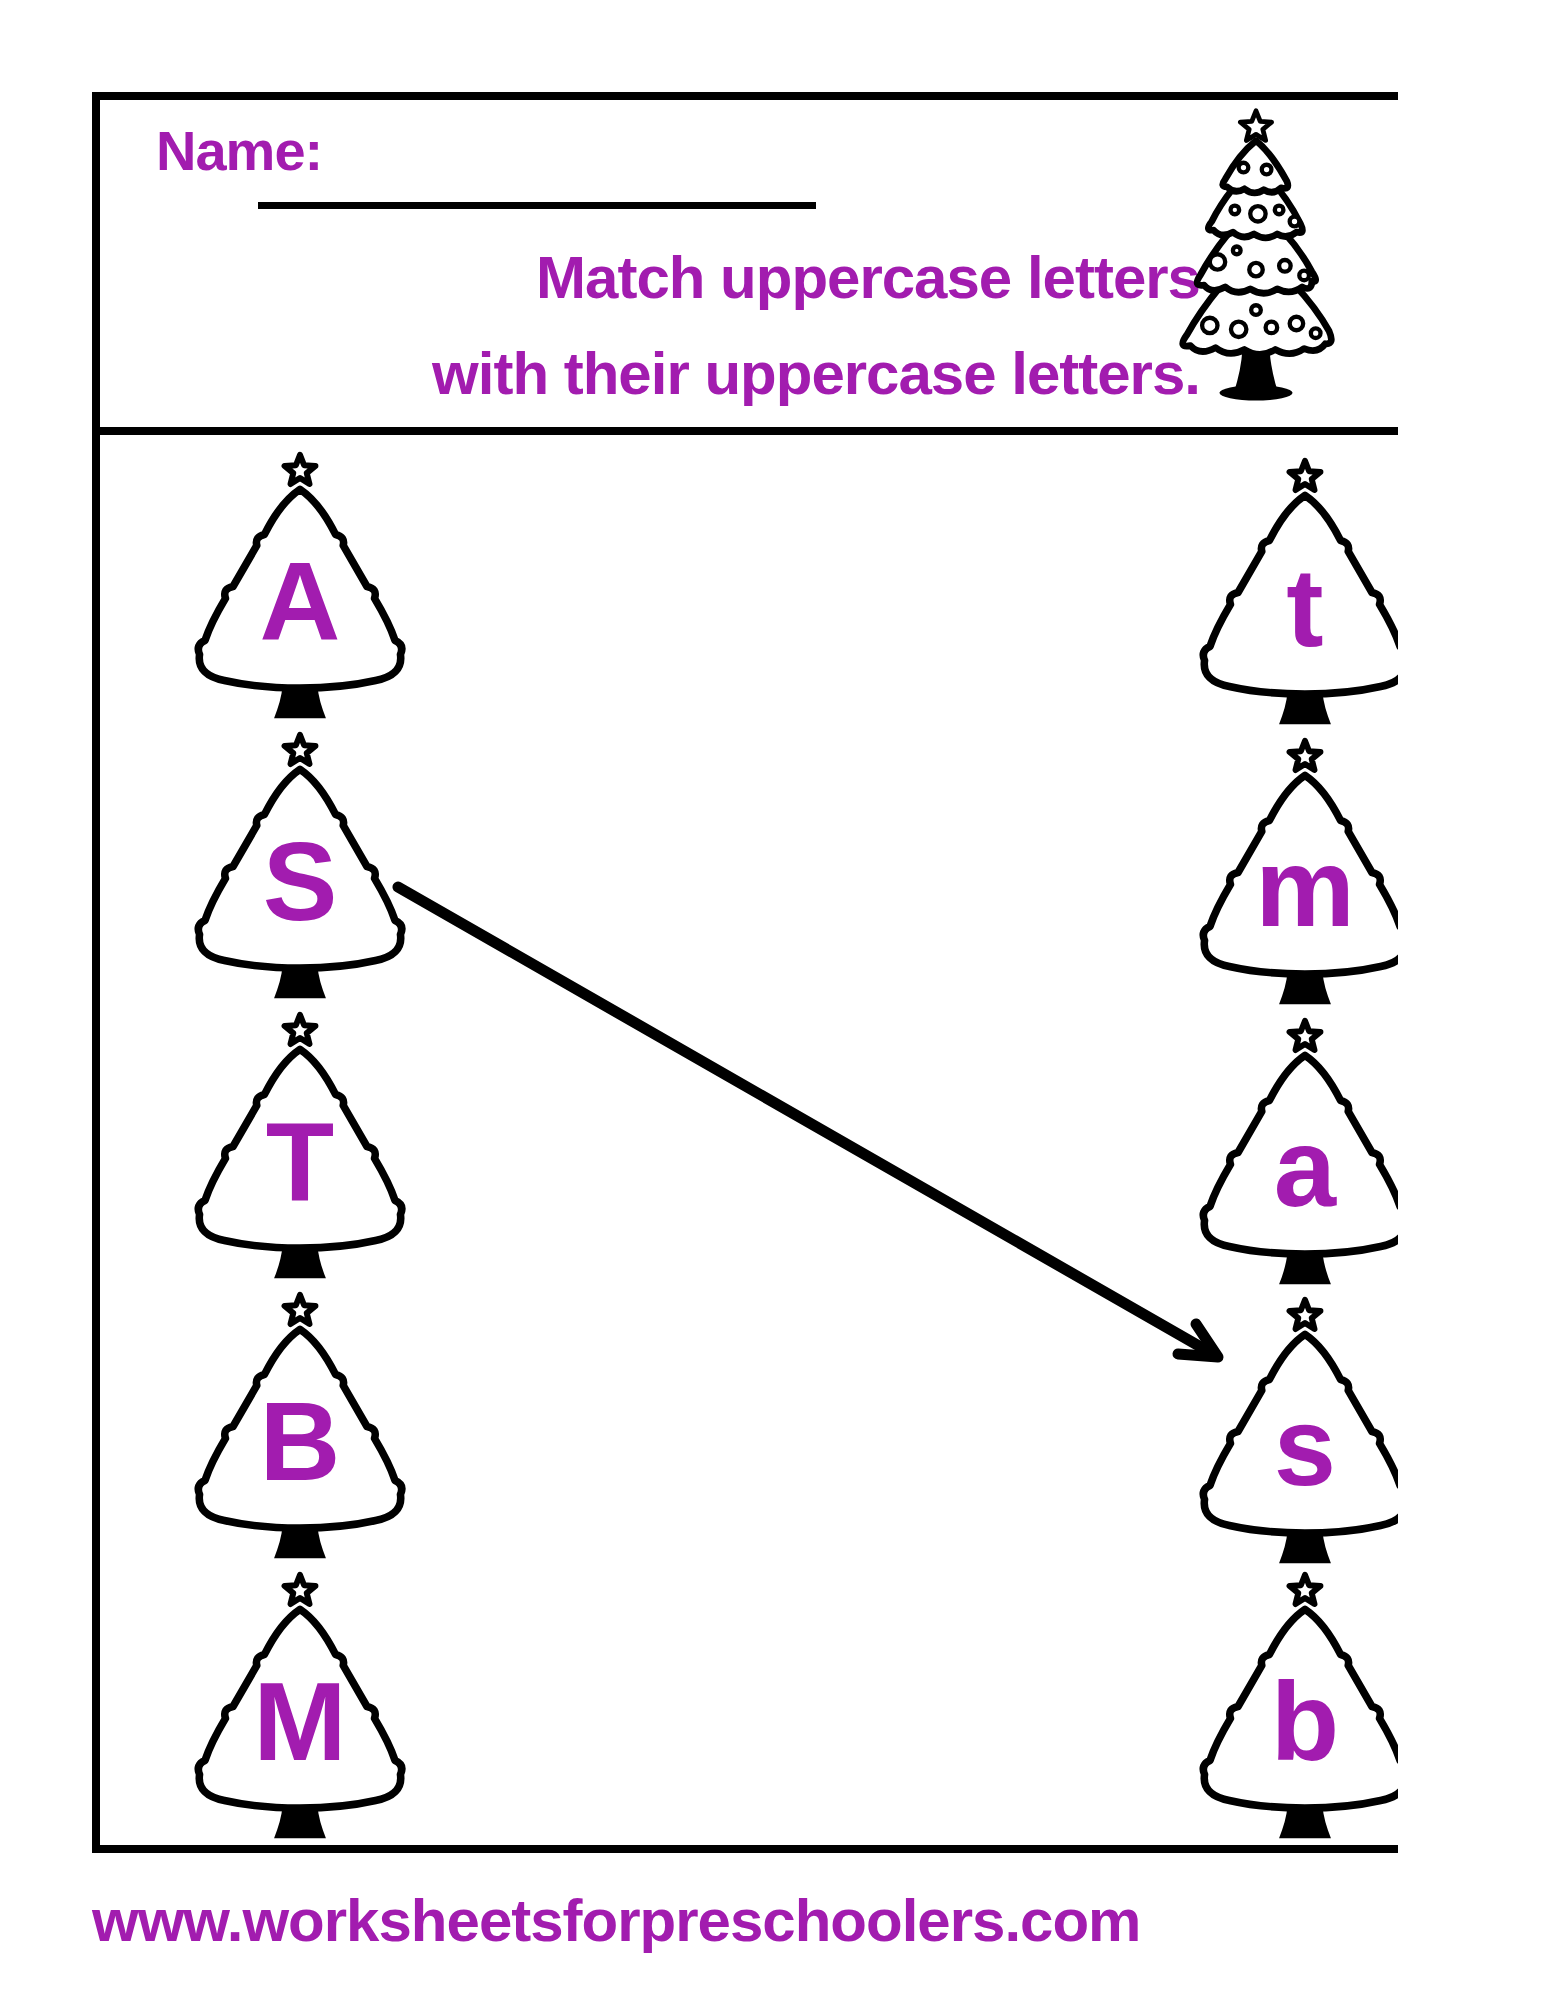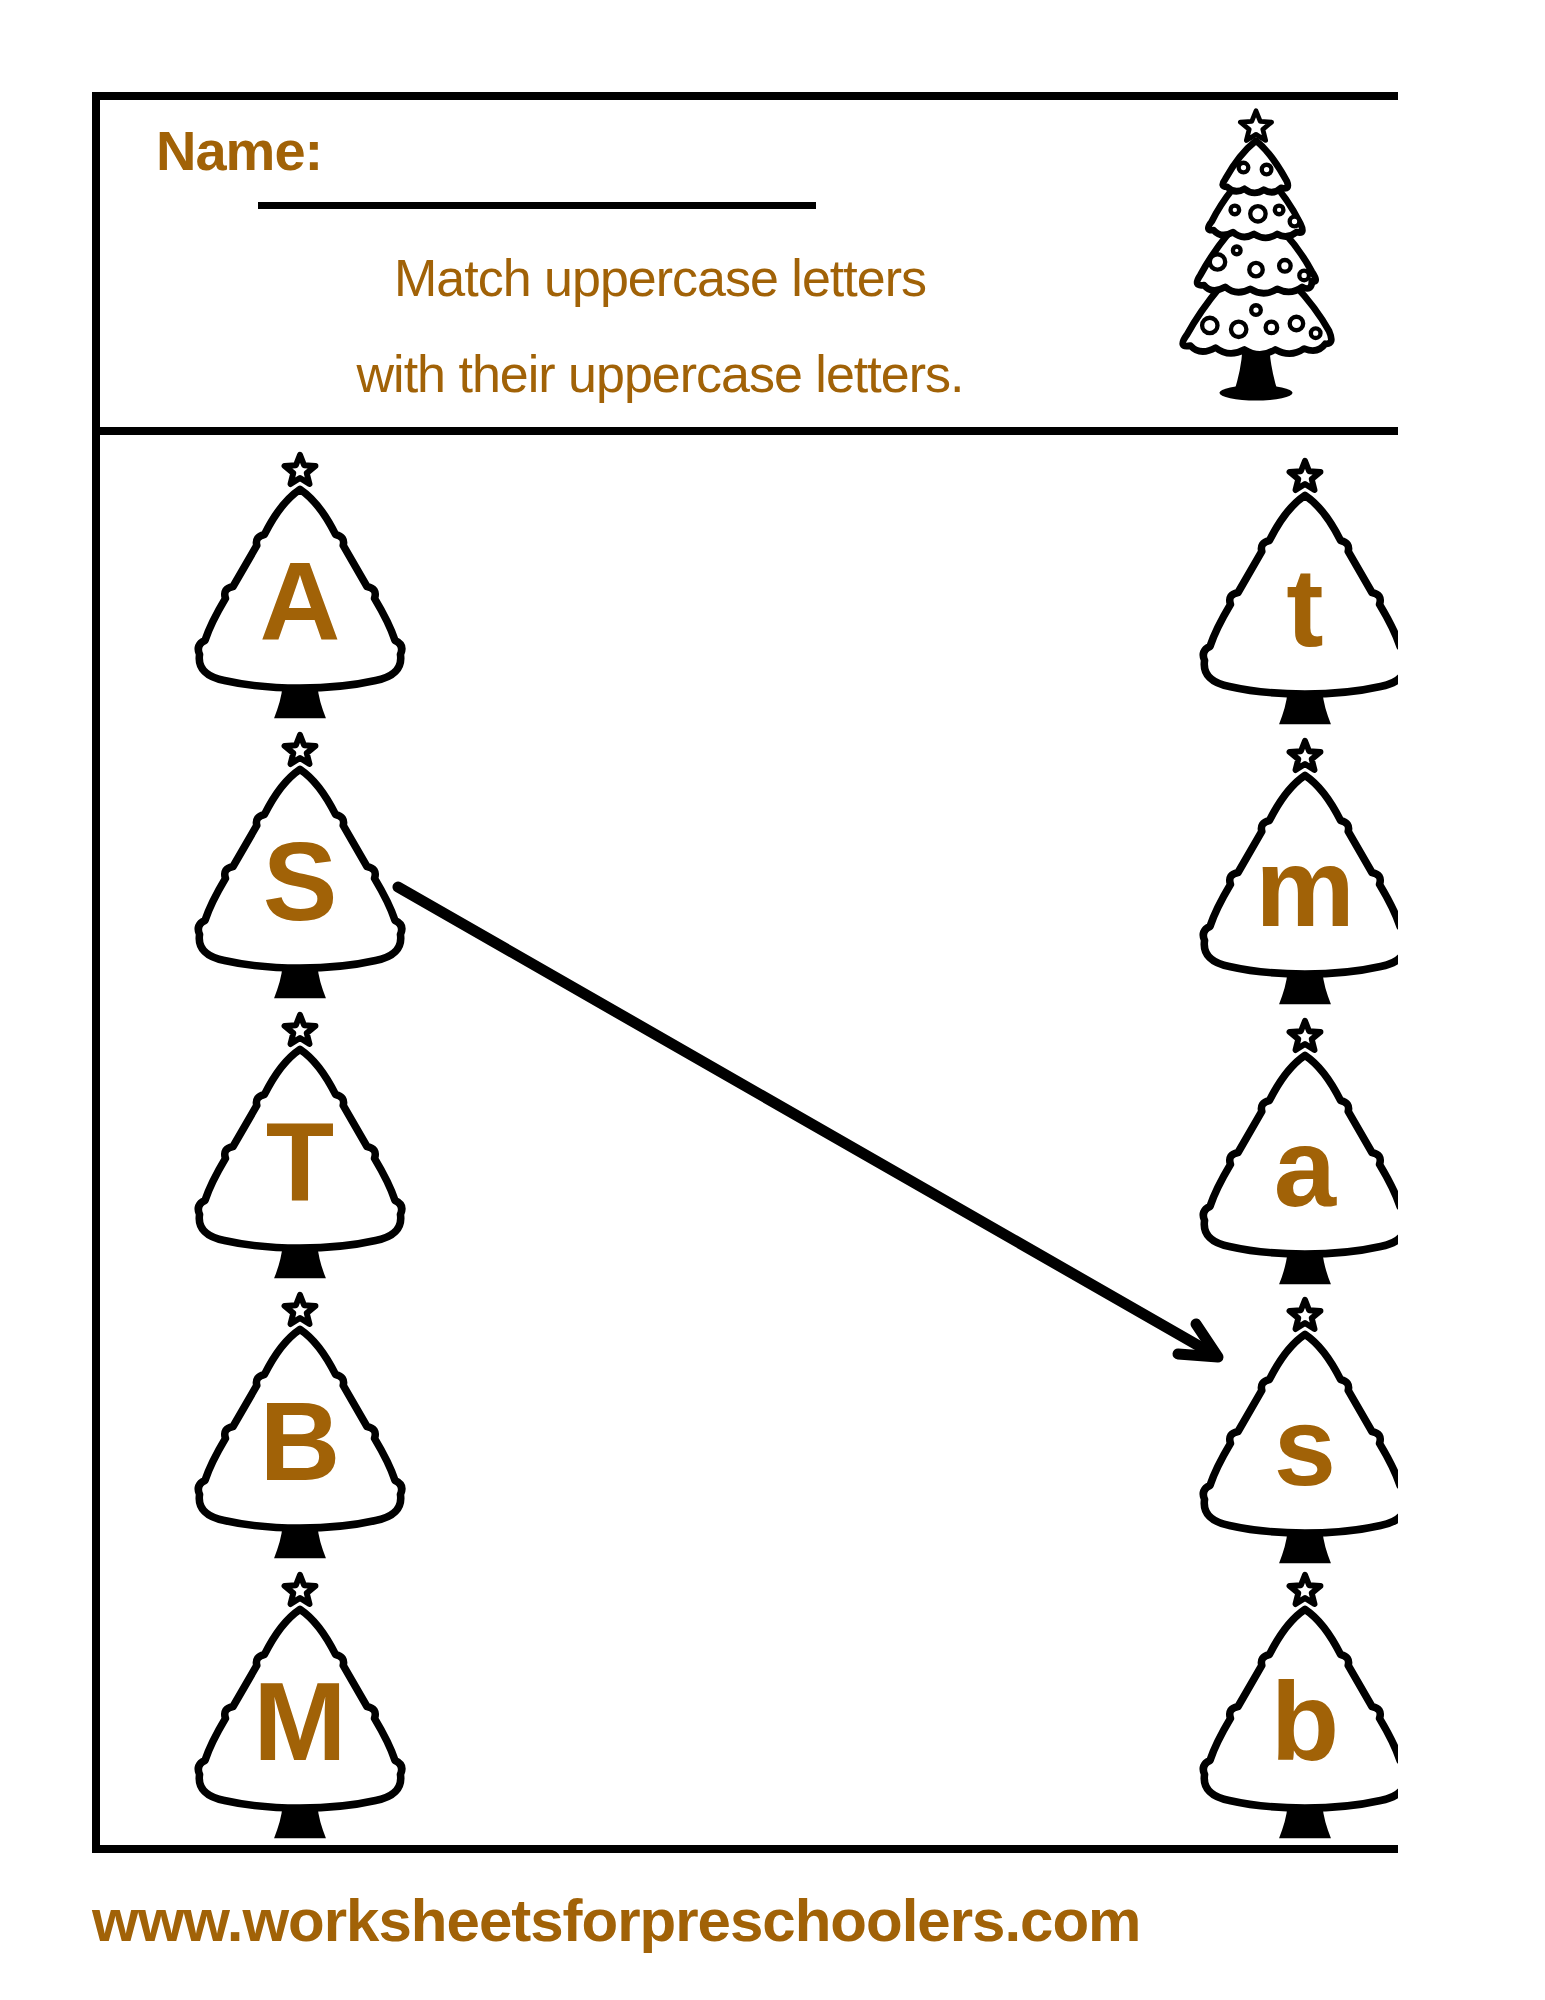--- a/index.html
+++ b/index.html
@@ -2,21 +2,21 @@
 <html><head>
 <meta charset="utf-8">
 <style>
   html, body { margin: 0; padding: 0; background: #ffffff; }
   .page {
     position: relative;
     width: 1398px;
     height: 2000px;
     background: #ffffff;
     font-family: "Liberation Sans", sans-serif;
-    color: #a16207;
+    color: #a21caf;
     overflow: hidden;
   }
   .frame {
     position: absolute;
     left: 92px; top: 92px;
     width: 1375px; height: 1745px;
     border: 8px solid #000;
   }
   .header-divider {
     position: absolute;
@@ -34,23 +34,23 @@
   .name-line {
     position: absolute;
     left: 258px; top: 202px;
     width: 558px; height: 7px;
     background: #000;
   }
   .instructions {
     position: absolute;
     left: 120px; top: 230px;
     width: 1080px;
-    text-align: center;
-    font-size: 52px;
-    font-weight: 400;
+    text-align: right;
+    font-size: 60px;
+    font-weight: 700;
     line-height: 96px;
     letter-spacing: -1px;
   }
   .fancy-tree {
     position: absolute;
     left: 1150px; top: 106px;
     width: 212px; height: 308px;
   }
   .tree {
     position: absolute;

